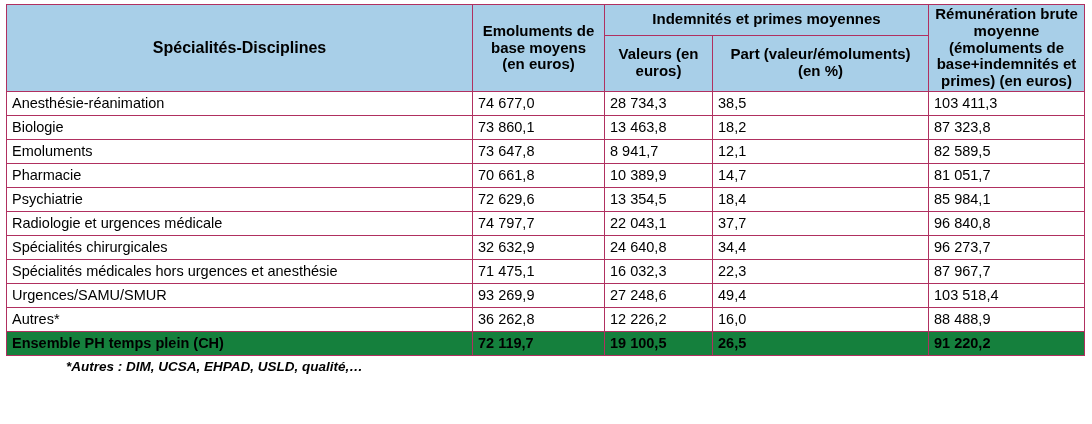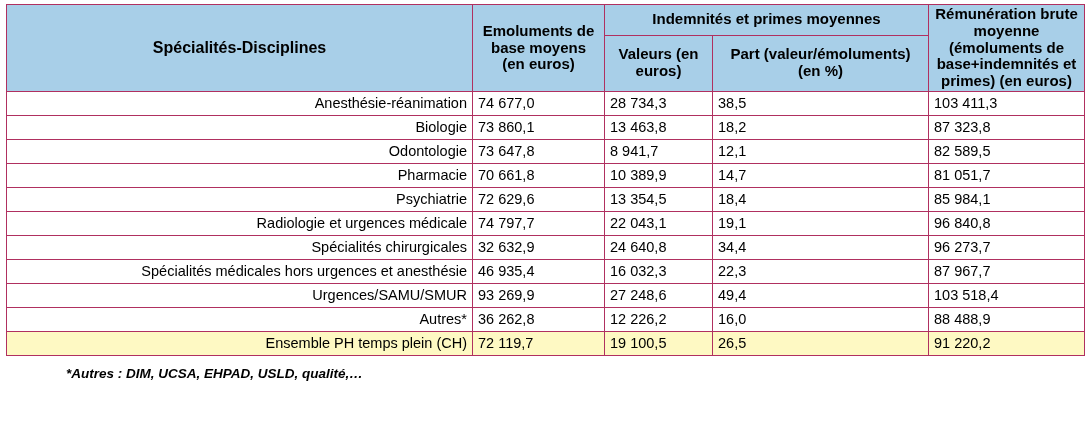--- a/index.html
+++ b/index.html
@@ -39,36 +39,36 @@
   }
   th.spec {
     font-size: 16px;
     margin-left: 20px;
   }
   tbody td {
     background: #ffffff;
     height: 21px;
   }
   td.label {
-    text-align: right;
+    text-align: left;
     white-space: nowrap;
     overflow: hidden;
   }
   td.num {
     white-space: nowrap;
   }
   tr.total td {
-    background: #fef9c3;
-    font-weight: normal;
+    background: #15803d;
+    font-weight: bold;
   }
   .footnote {
     font-size: 13.5px;
     font-style: italic;
     font-weight: bold;
-    padding: 10px 0 0 60px;
+    padding: 3px 0 0 60px;
   }
   col.c0 { width: 466px; }
   col.c1 { width: 132px; }
   col.c2 { width: 108px; }
   col.c3 { width: 216px; }
   col.c4 { width: 156px; }
 </style>
 </head>
 <body>
 
@@ -102,21 +102,21 @@
         <td class="num">103 411,3</td>
       </tr>
       <tr>
         <td class="label">Biologie</td>
         <td class="num">73 860,1</td>
         <td class="num">13 463,8</td>
         <td class="num">18,2</td>
         <td class="num">87 323,8</td>
       </tr>
       <tr>
-        <td class="label">Odontologie</td>
+        <td class="label">Emoluments</td>
         <td class="num">73 647,8</td>
         <td class="num">8 941,7</td>
         <td class="num">12,1</td>
         <td class="num">82 589,5</td>
       </tr>
       <tr>
         <td class="label">Pharmacie</td>
         <td class="num">70 661,8</td>
         <td class="num">10 389,9</td>
         <td class="num">14,7</td>
@@ -126,33 +126,33 @@
         <td class="label">Psychiatrie</td>
         <td class="num">72 629,6</td>
         <td class="num">13 354,5</td>
         <td class="num">18,4</td>
         <td class="num">85 984,1</td>
       </tr>
       <tr>
         <td class="label">Radiologie et urgences médicale</td>
         <td class="num">74 797,7</td>
         <td class="num">22 043,1</td>
-        <td class="num">19,1</td>
+        <td class="num">37,7</td>
         <td class="num">96 840,8</td>
       </tr>
       <tr>
         <td class="label">Spécialités chirurgicales</td>
         <td class="num">32 632,9</td>
         <td class="num">24 640,8</td>
         <td class="num">34,4</td>
         <td class="num">96 273,7</td>
       </tr>
       <tr>
         <td class="label">Spécialités médicales hors urgences et anesthésie</td>
-        <td class="num">46 935,4</td>
+        <td class="num">71 475,1</td>
         <td class="num">16 032,3</td>
         <td class="num">22,3</td>
         <td class="num">87 967,7</td>
       </tr>
       <tr>
         <td class="label">Urgences/SAMU/SMUR</td>
         <td class="num">93 269,9</td>
         <td class="num">27 248,6</td>
         <td class="num">49,4</td>
         <td class="num">103 518,4</td>

